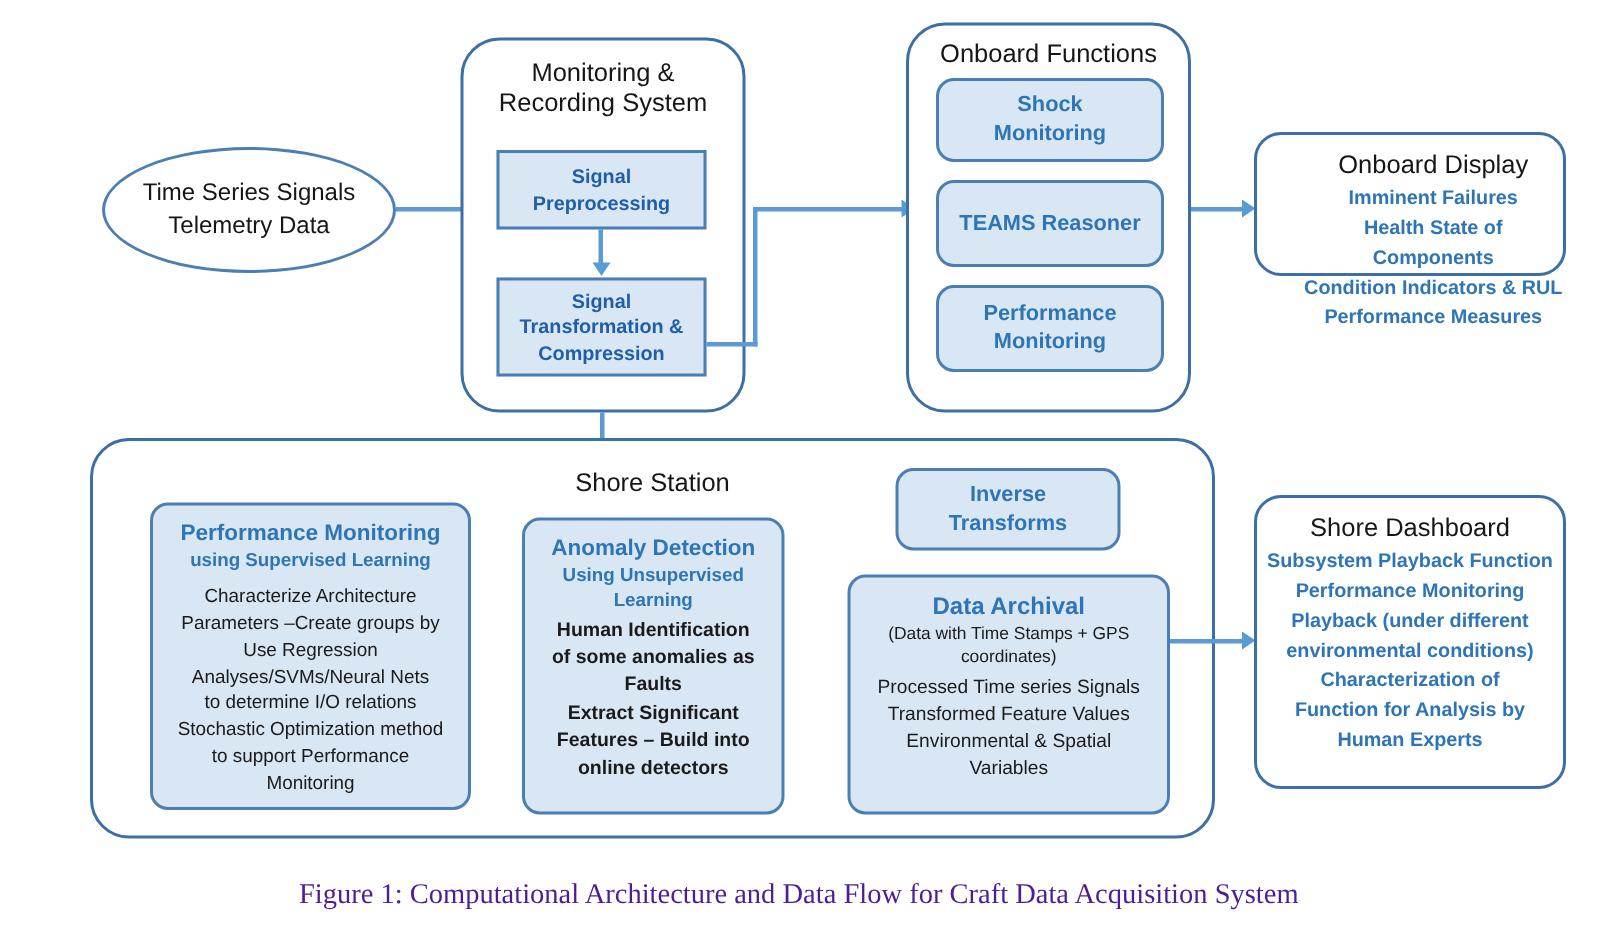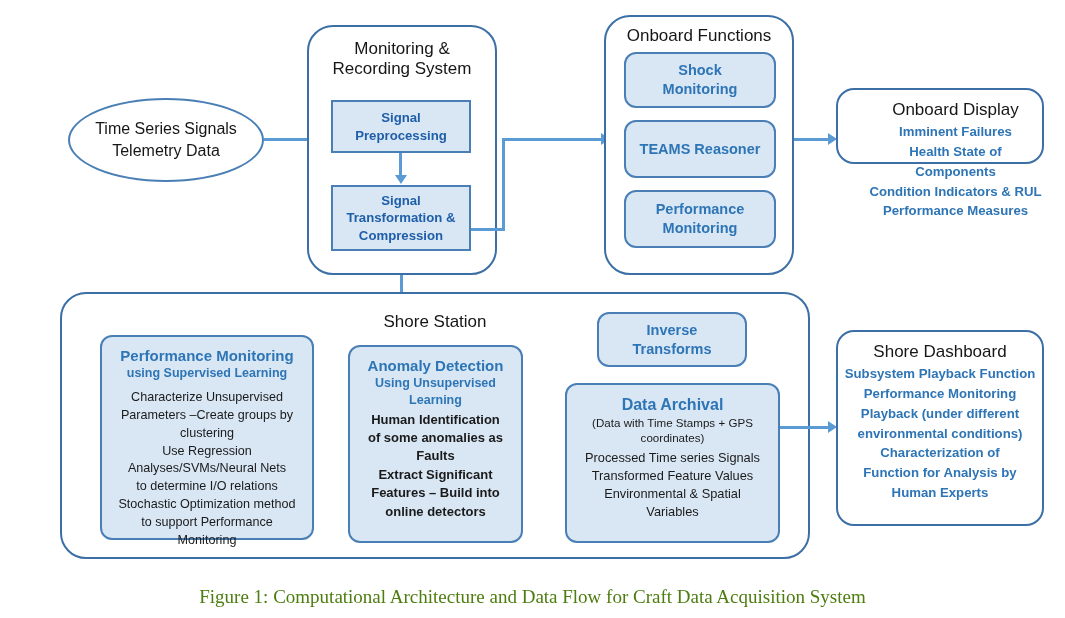--- a/index.html
+++ b/index.html
@@ -149,21 +149,21 @@
   }
 
   
   .caption {
     position: absolute;
     left: 0; right: 0;
     bottom: 10px;
     text-align: center;
     font-family: "Liberation Serif", serif;
     font-size: 19px;
-    color: #4d7c0f;
+    color: #4c1d95;
   }
 </style>
 </head>
 <body>
 
 <div id="page">
 
   <div class="node ellipse" style="left:68px; top:98px; width:196px; height:84px;">
     <div>
       <div>Time Series Signals</div>
@@ -219,41 +219,40 @@
   </div>
 
   <div class="node blue-box" style="left:624px; top:190px; width:152px; height:58px;">
     <div class="of-text">Performance</div>
     <div class="of-text">Monitoring</div>
   </div>
 
   <div class="conn h-line" style="left:794px; top:138px; width:38px;"></div>
   <div class="arrow-r" style="left:828px; top:133px;"></div>
 
-  <div class="node panel" style="left:836px; top:88px; width:208px; height:76px;padding-left:31px;">
+  <div class="node panel" style="left:836px; top:88px; width:208px; height:96px;padding-left:31px;">
     <div class="panel-title">Onboard Display</div>
     <div class="panel-lines">
       <div class="panel-line">Imminent Failures</div>
       <div class="panel-line">Health State of Components</div>
       <div class="panel-line">Condition Indicators &amp; RUL</div>
       <div class="panel-line">Performance Measures</div>
     </div>
   </div>
 
   <div class="node container" style="left:60px; top:292px; width:750px; height:267px;">
     <div class="container-title" style="top:18px;">Shore Station</div>
   </div>
 
   <div class="node blue-box topalign" style="left:100px; top:335px; width:214px; height:205px;">
     <div class="bx-head">Performance Monitoring</div>
     <div class="bx-sub">using Supervised Learning</div>
     <div class="bx-body">
-      <div>Characterize Unsupervised</div>
+      <div>Characterize Architecture</div>
       <div>Parameters –Create groups by</div>
-      <div>clustering</div>
       <div>Use Regression</div>
       <div>Analyses/SVMs/Neural Nets</div>
       <div>to determine I/O relations</div>
       <div>Stochastic Optimization method</div>
       <div>to support Performance</div>
       <div>Monitoring</div>
     </div>
   </div>
 
   <div class="node blue-box topalign" style="left:348px; top:345px; width:175px; height:198px;">

